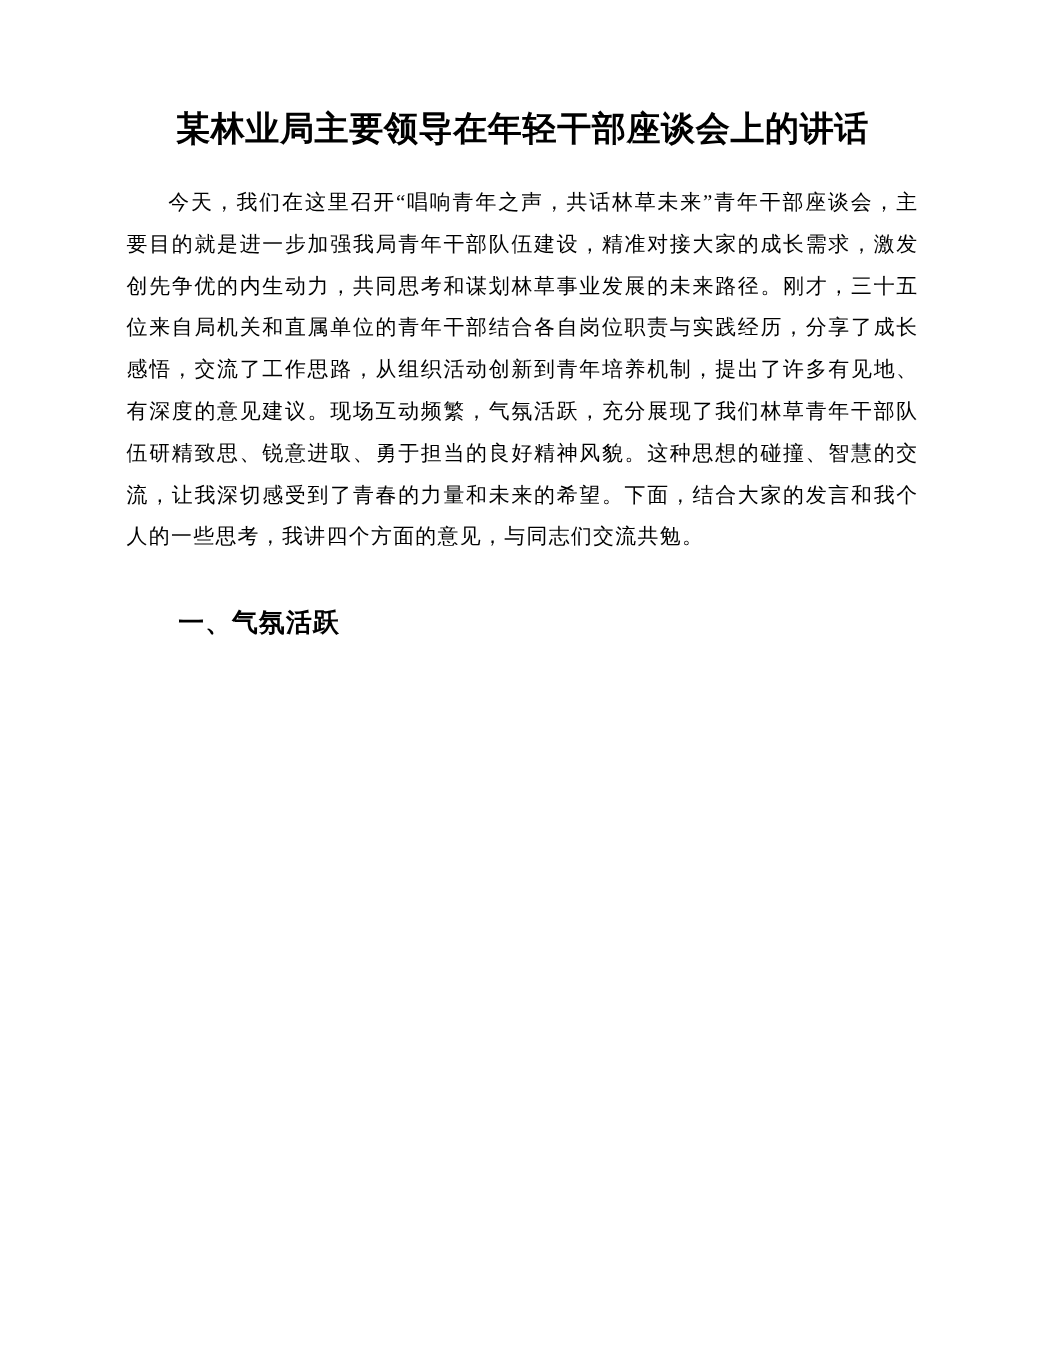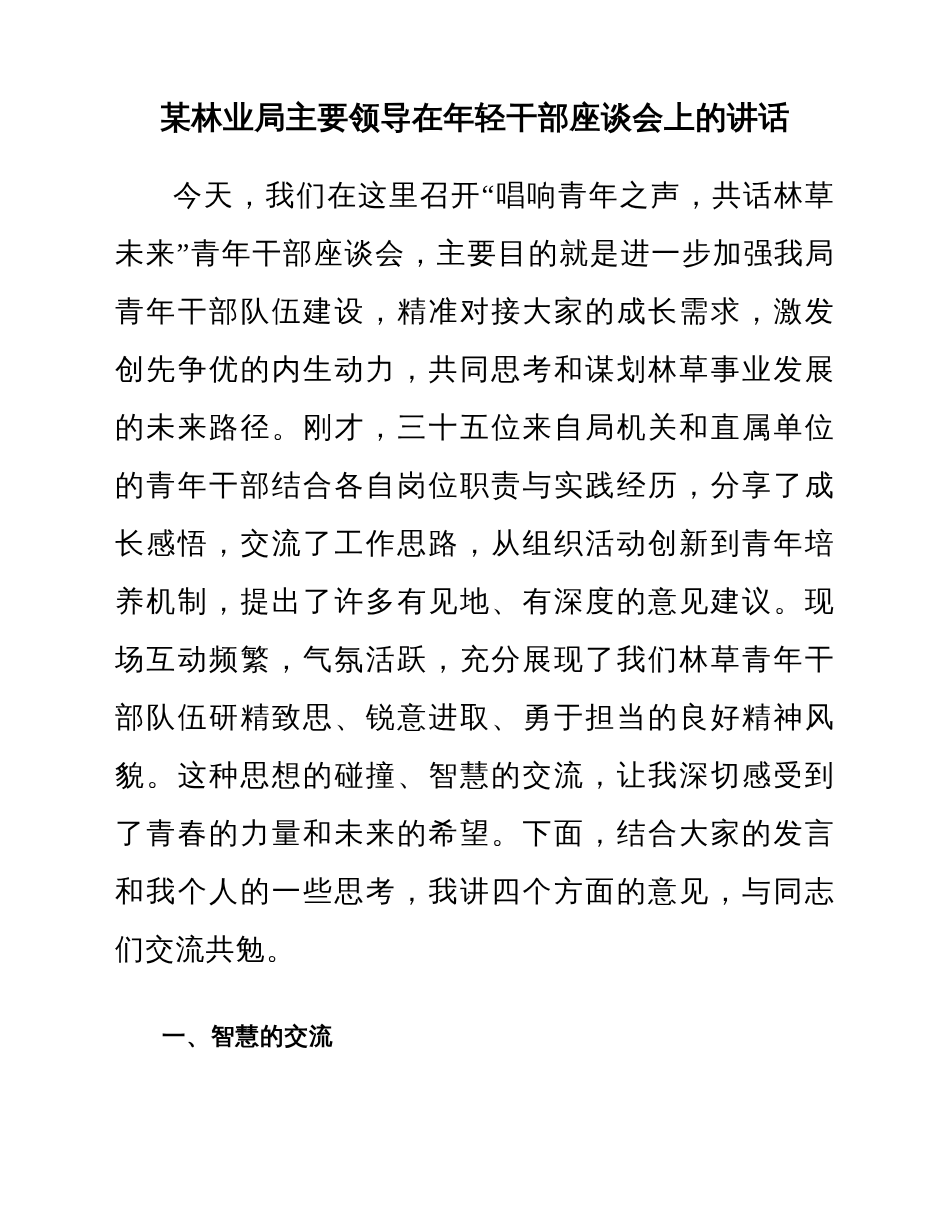--- a/index.html
+++ b/index.html
@@ -33,21 +33,21 @@
   }
   .salutation {
     margin-top: 86px;
     font-size: 23.5px;
     line-height: 1.9;
     text-indent: 2em;
     letter-spacing: 1px;
   }
   .body-para {
     margin-top: 26px;
-    font-size: 29px;
+    font-size: 19px;
     line-height: 2.0;
     text-indent: 2em;
     text-align: justify;
     text-justify: inter-ideograph;
     letter-spacing: 1.2px;
     font-family: Liberation Serif, serif;
   }
   .section-heading {
     margin-top: 36px;
     font-family: "DejaVu Sans", "Liberation Sans", sans-serif;
@@ -61,15 +61,15 @@
 </head>
 <body>
 
 <div class="page">
 
   <h1 class="doc-title">某林业局主要领导在年轻干部座谈会上的讲话</h1>
 
 
   <p class="body-para">今天，我们在这里召开“唱响青年之声，共话林草未来”青年干部座谈会，主要目的就是进一步加强我局青年干部队伍建设，精准对接大家的成长需求，激发创先争优的内生动力，共同思考和谋划林草事业发展的未来路径。刚才，三十五位来自局机关和直属单位的青年干部结合各自岗位职责与实践经历，分享了成长感悟，交流了工作思路，从组织活动创新到青年培养机制，提出了许多有见地、有深度的意见建议。现场互动频繁，气氛活跃，充分展现了我们林草青年干部队伍研精致思、锐意进取、勇于担当的良好精神风貌。这种思想的碰撞、智慧的交流，让我深切感受到了青春的力量和未来的希望。下面，结合大家的发言和我个人的一些思考，我讲四个方面的意见，与同志们交流共勉。</p>
 
-  <p class="section-heading">一、智慧的交流</p>
+  <p class="section-heading">一、气氛活跃</p>
 
 </div>
 
 </body></html>

